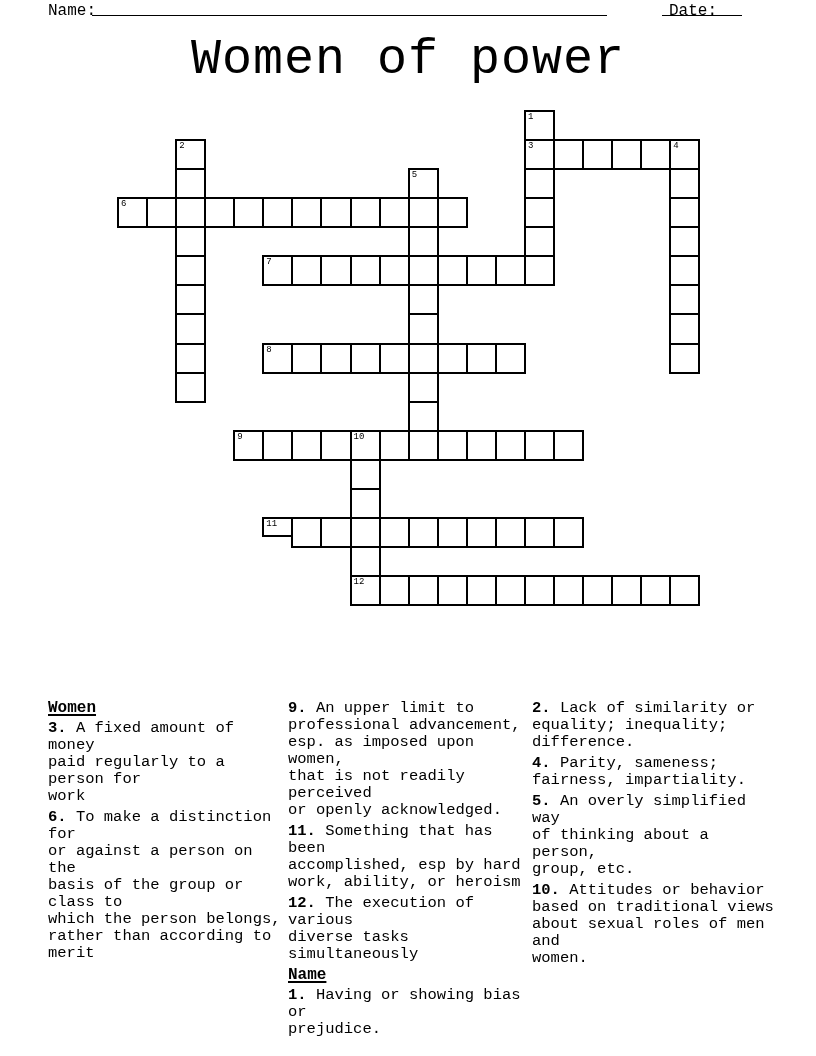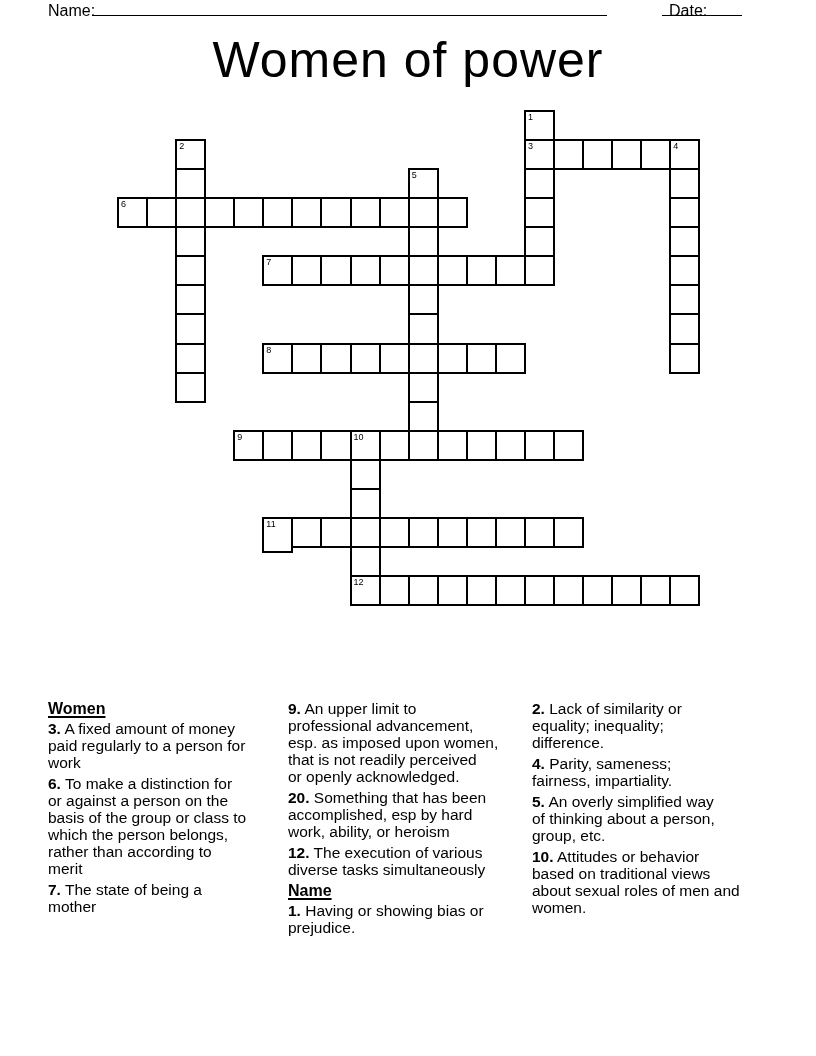--- a/index.html
+++ b/index.html
@@ -1,18 +1,18 @@
 <!DOCTYPE html>
 <html><head>
 <meta charset="utf-8">
 <style>
   html,body { margin:0; padding:0; background:#ffffff; }
   .page {
     position:relative; width:816px; height:1056px; background:#ffffff;
-    font-family:Liberation Sans, sans-serif; color:#000; overflow:hidden;
+    font-family:Liberation Mono, monospace; color:#000; overflow:hidden;
   }
   
   .hlabel { position:absolute; top:1px; font-size:16px; line-height:20px; color:#000; }
   #name-label { left:48px; }
   #date-label { left:627px;margin-left:42px; }
   .blank { position:absolute; height:0; border-bottom:1.5px solid #000; }
   .name-blank { left:92px; top:15px; width:515px; }
   .date-blank { left:662px; top:15px; width:80px; }
   
   .title {
@@ -150,21 +150,21 @@
       <div class="cell" style="left: 377.91px; top: 319.77px; width: 31.07px; height: 31.07px; background: rgb(255, 255, 255); border-color: rgb(0, 0, 0);"></div>
       <div class="cell" style="left: 406.98px; top: 319.77px; width: 31.07px; height: 31.07px; background: rgb(255, 255, 255); border-color: rgb(0, 0, 0);"></div>
       <div class="cell" style="left: 436.05px; top: 319.77px; width: 31.07px; height: 31.07px; background: rgb(255, 255, 255); border-color: rgb(0, 0, 0);"></div>
       <div class="cell" style="left: 232.56px; top: 348.84px; width: 31.07px; height: 31.07px; background: rgb(255, 255, 255); border-color: rgb(0, 0, 0);"></div>
       <div class="cell" style="left: 232.56px; top: 377.91px; width: 31.07px; height: 31.07px; background: rgb(255, 255, 255); border-color: rgb(0, 0, 0);"></div>
       <div class="cell" style="left: 232.56px; top: 406.98px; width: 31.07px; height: 31.07px; background: rgb(255, 255, 255); border-color: rgb(0, 0, 0);"></div>
       <div class="cell" style="left: 232.56px; top: 436.05px; width: 31.07px; height: 31.07px; background: rgb(255, 255, 255); border-color: rgb(0, 0, 0);"></div>
       <div class="cell" style="left: 232.56px; top: 465.12px; width: 31.07px; height: 31.07px; background: rgb(255, 255, 255); border-color: rgb(0, 0, 0);">
         <span class="cell-num">12</span>
       </div>
-      <div class="cell" style="left: 145.35px; top: 406.98px; width: 31.07px; height: 36px; background: rgb(255, 255, 255); border-color: rgb(0, 0, 0);">
+      <div class="cell" style="left: 145.35px; top: 406.98px; width: 31.07px; height: 20px; background: rgb(255, 255, 255); border-color: rgb(0, 0, 0);">
         <span class="cell-num">11</span>
       </div>
       <div class="cell" style="left: 174.42px; top: 406.98px; width: 31.07px; height: 31.07px; background: rgb(255, 255, 255); border-color: rgb(0, 0, 0);"></div>
       <div class="cell" style="left: 203.49px; top: 406.98px; width: 31.07px; height: 31.07px; background: rgb(255, 255, 255); border-color: rgb(0, 0, 0);"></div>
       <div class="cell" style="left: 261.63px; top: 406.98px; width: 31.07px; height: 31.07px; background: rgb(255, 255, 255); border-color: rgb(0, 0, 0);"></div>
       <div class="cell" style="left: 290.7px; top: 406.98px; width: 31.07px; height: 31.07px; background: rgb(255, 255, 255); border-color: rgb(0, 0, 0);"></div>
       <div class="cell" style="left: 319.77px; top: 406.98px; width: 31.07px; height: 31.07px; background: rgb(255, 255, 255); border-color: rgb(0, 0, 0);"></div>
       <div class="cell" style="left: 348.84px; top: 406.98px; width: 31.07px; height: 31.07px; background: rgb(255, 255, 255); border-color: rgb(0, 0, 0);"></div>
       <div class="cell" style="left: 377.91px; top: 406.98px; width: 31.07px; height: 31.07px; background: rgb(255, 255, 255); border-color: rgb(0, 0, 0);"></div>
       <div class="cell" style="left: 406.98px; top: 406.98px; width: 31.07px; height: 31.07px; background: rgb(255, 255, 255); border-color: rgb(0, 0, 0);"></div>
@@ -187,30 +187,28 @@
         <div class="clue-heading"><span>Women</span></div>
         <div class="clue"><b>3.</b> A fixed amount of money
 paid regularly to a person for
 work</div>
         <div class="clue"><b>6.</b> To make a distinction for
 or against a person on the
 basis of the group or class to
 which the person belongs,
 rather than according to
 merit</div>
-        <div class="clue"><b>7.</b> The state of being a
-mother</div>
       </div>
     <div class="clue-col" data-col="1">
         <div class="clue"><b>9.</b> An upper limit to
 professional advancement,
 esp. as imposed upon women,
 that is not readily perceived
 or openly acknowledged.</div>
-        <div class="clue"><b>20.</b> Something that has been
+        <div class="clue"><b>11.</b> Something that has been
 accomplished, esp by hard
 work, ability, or heroism</div>
         <div class="clue"><b>12.</b> The execution of various
 diverse tasks simultaneously</div>
         <div class="clue-heading"><span>Name</span></div>
         <div class="clue"><b>1.</b> Having or showing bias or
 prejudice.</div>
       </div>
     <div class="clue-col" data-col="2">
         <div class="clue"><b>2.</b> Lack of similarity or

